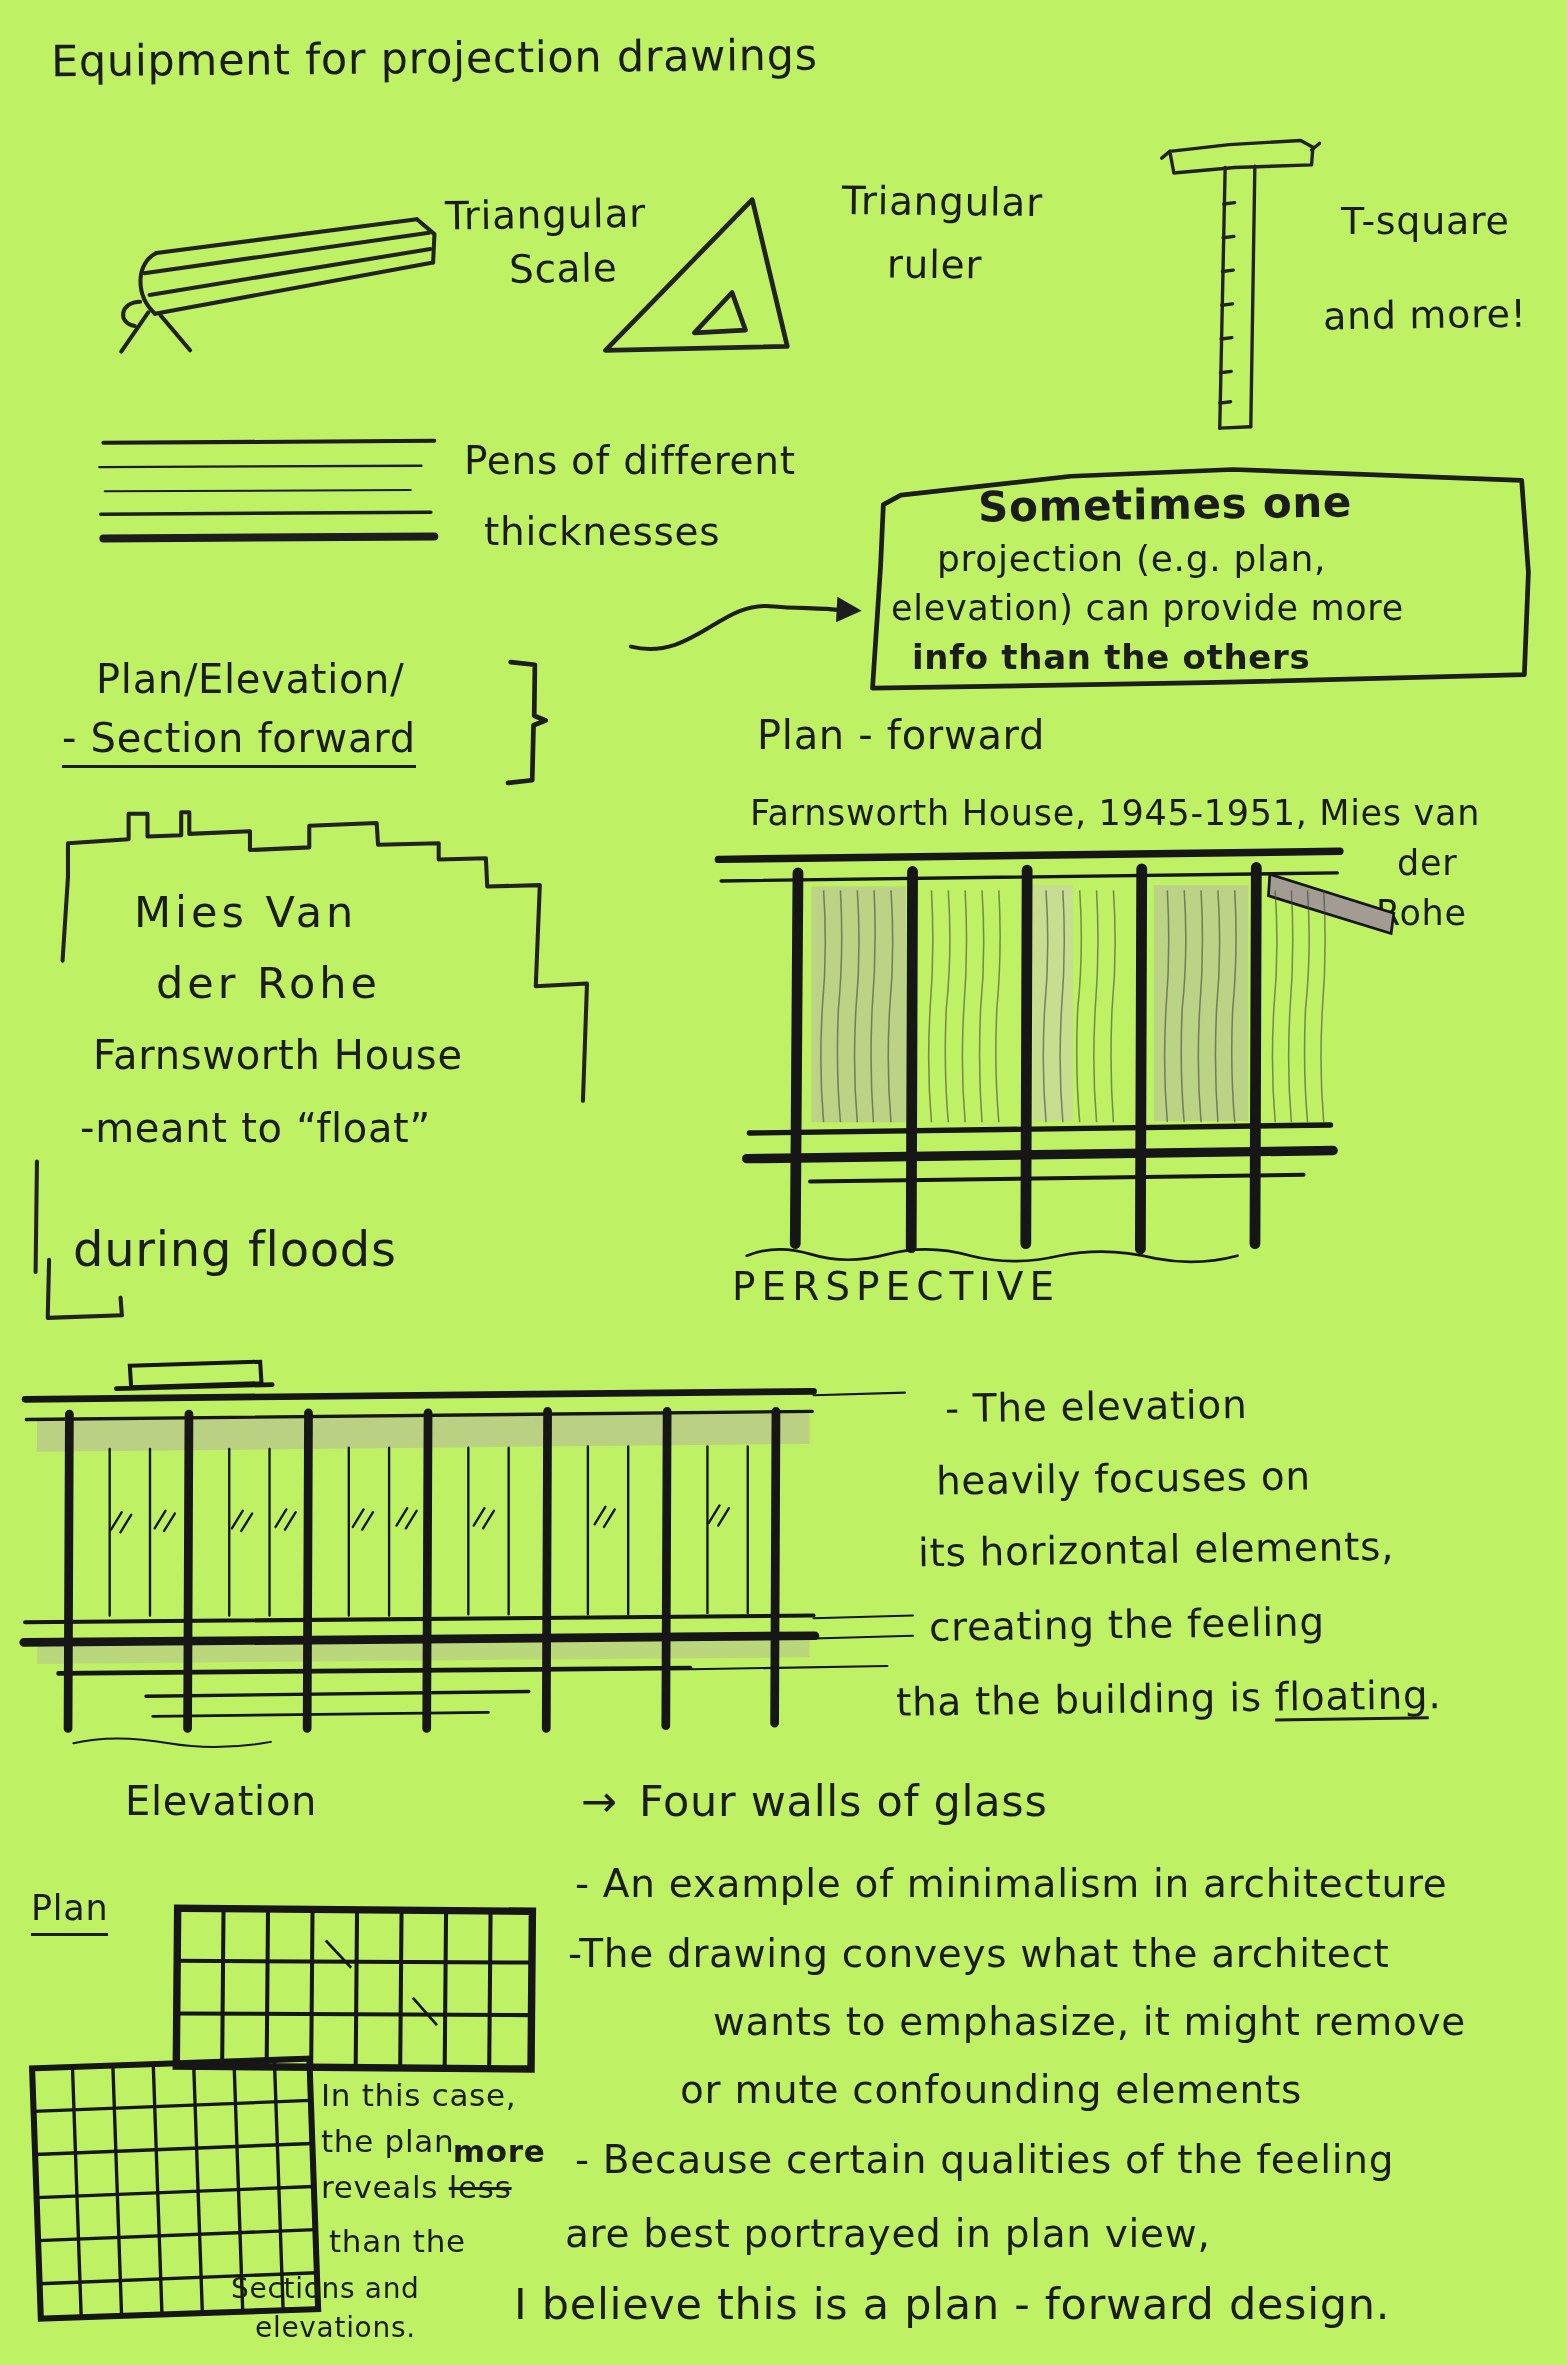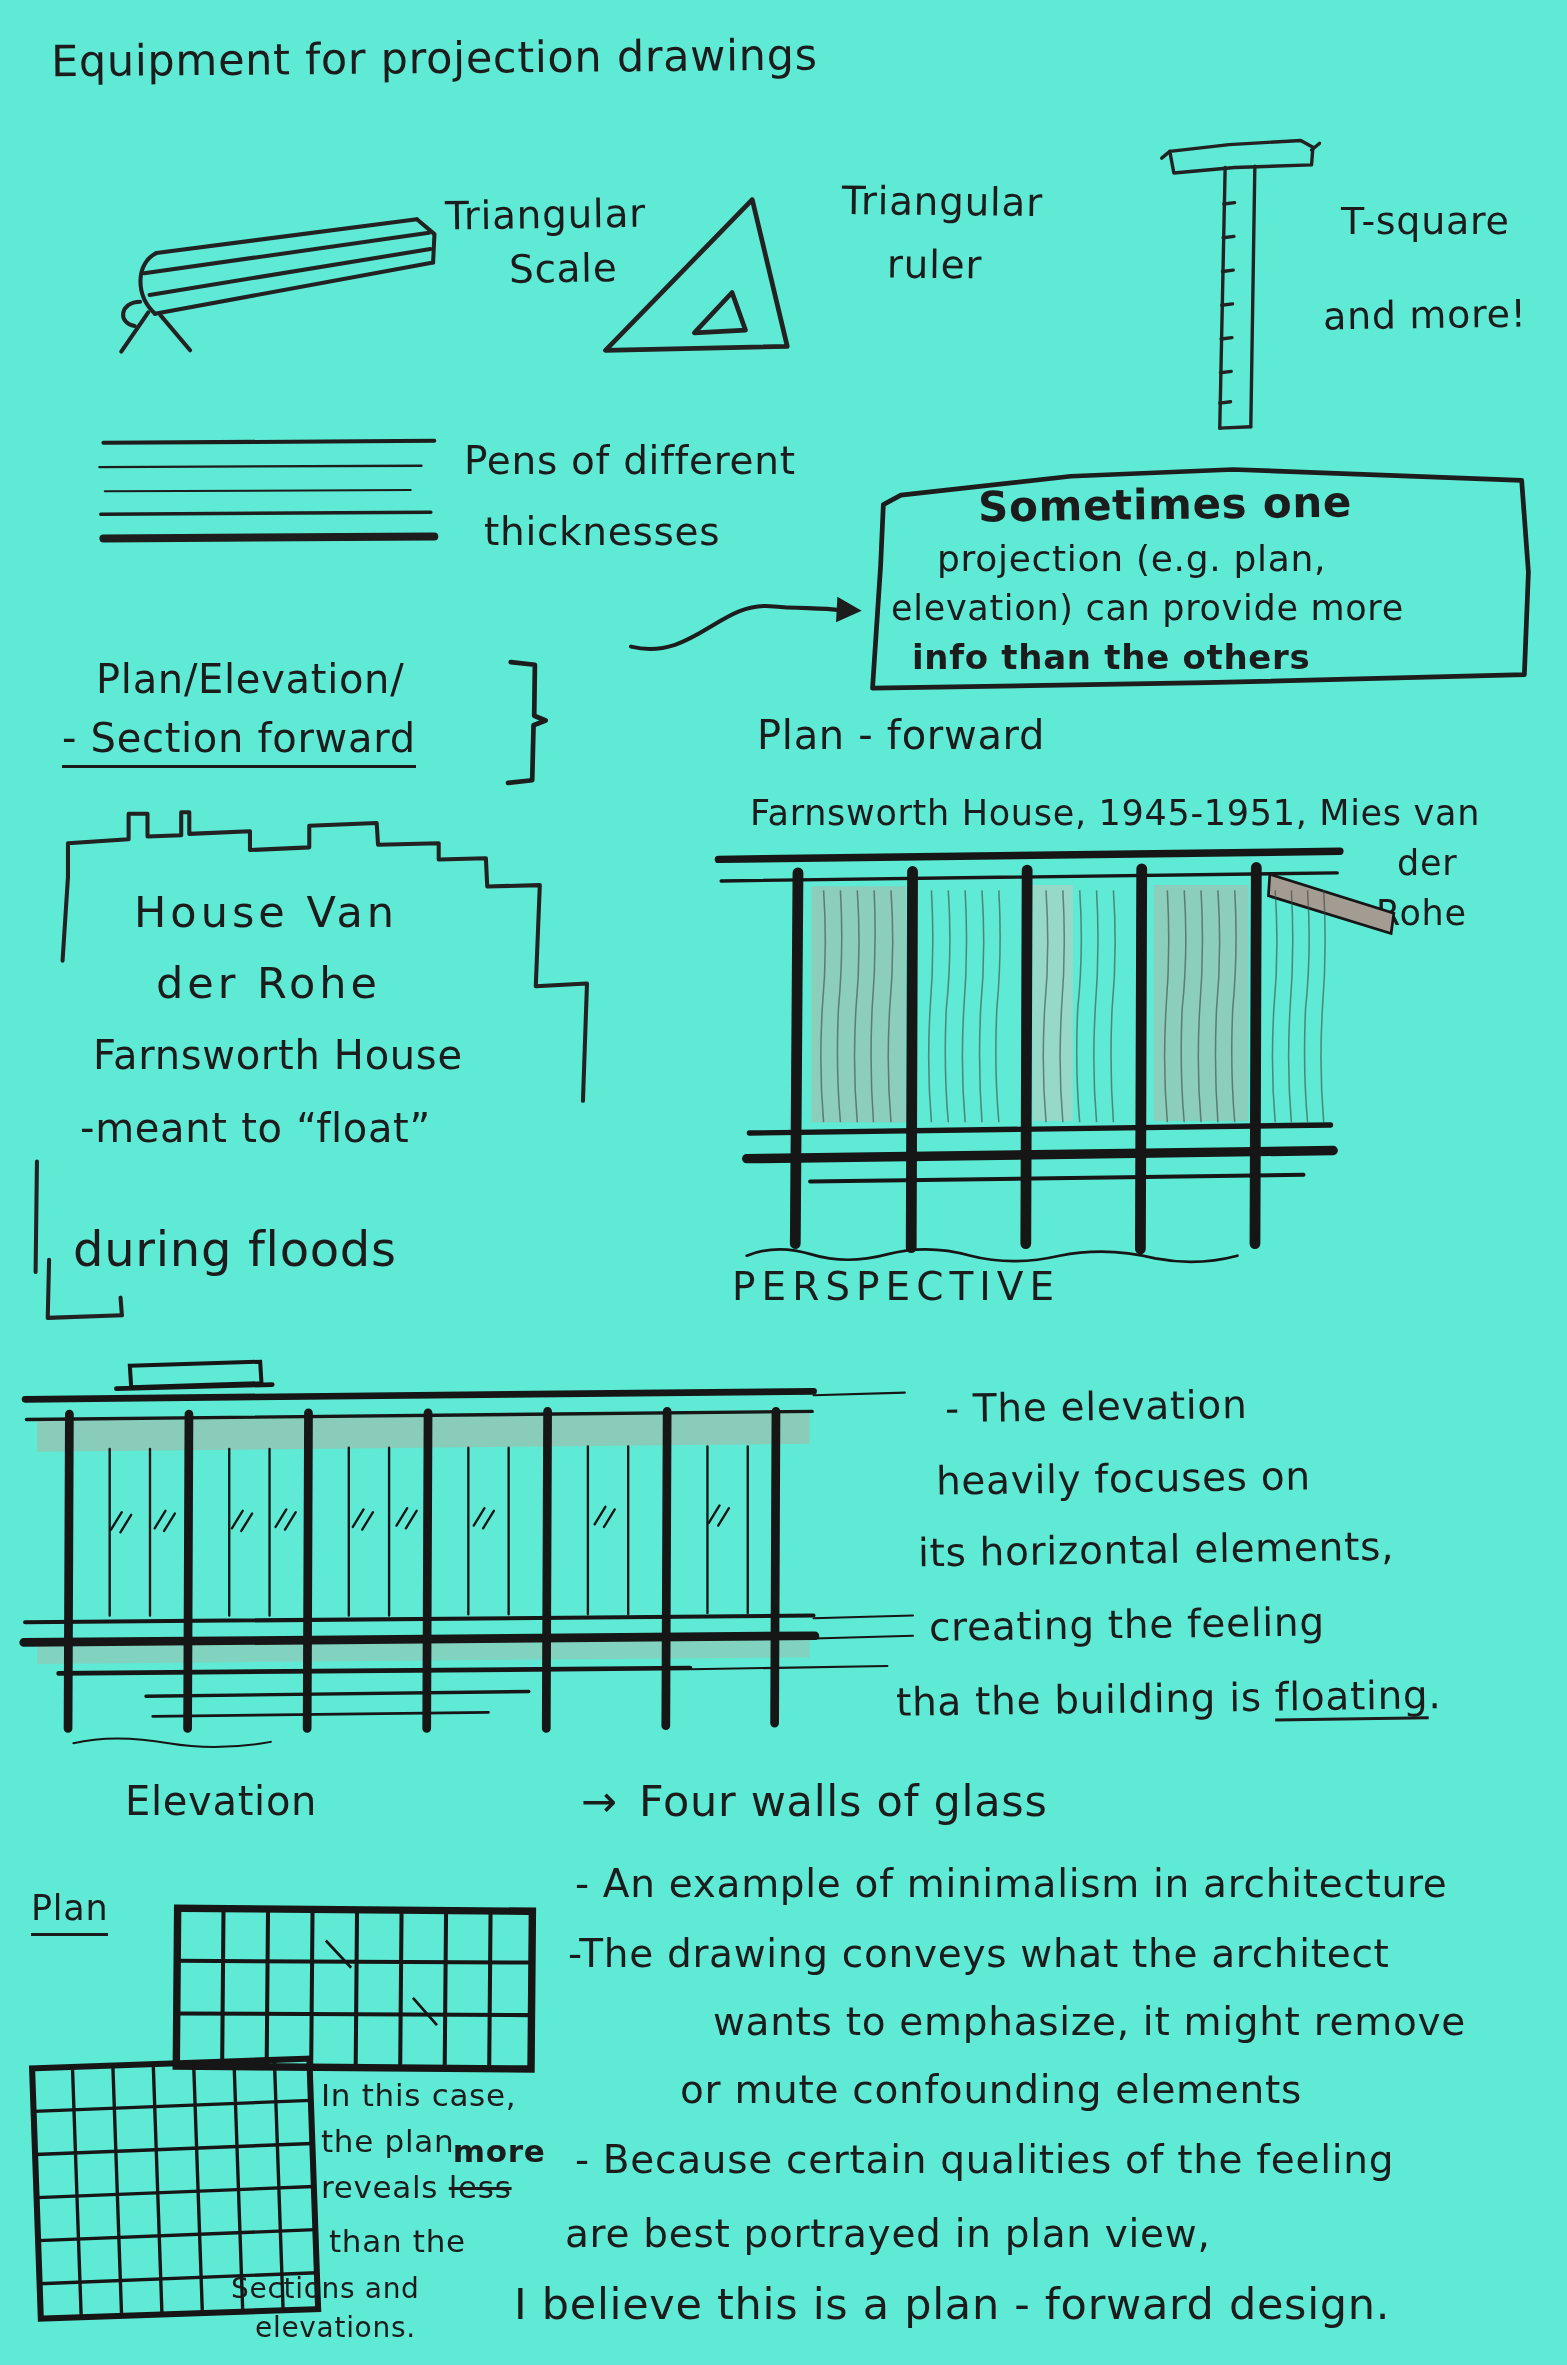--- a/index.html
+++ b/index.html
@@ -1,21 +1,21 @@
 <!DOCTYPE html>
 <html style="font-size:10.8px"><head>
 <meta charset="utf-8">
 <style>
   * { box-sizing: border-box; margin: 0; padding: 0; }
   body { margin: 0; background: #d9d9d9; }
   .page {
     position: relative;
     width: 1568px;
     height: 2366px;
-    background: #5eead4;
+    background: #bef264;
     overflow: hidden;
     font-family: "DejaVu Sans", sans-serif;
     color: #1c1c1c;
   }
   .t { position: absolute; white-space: nowrap; font-size: 38px; letter-spacing: 0.7px; line-height: 1.1; }
   .title { font-size: 43px; transform: rotate(-0.5deg); }
   .sk { position: absolute; }
   .u { text-decoration: underline; text-decoration-thickness: 2.7px; text-underline-offset: 8px; }
   .ul2 { border-bottom: 3.4px solid #1c1c1c; padding-bottom: 5.4px; }
   .bold { font-weight: bold; }
@@ -118,21 +118,21 @@
 
   <svg class="sk" style="left:26px;top:784px;" width="607" height="546" viewBox="0 0 900 810">
     <g fill="none" stroke="#222222" stroke-width="6" stroke-linejoin="round" stroke-linecap="round">
       <polyline points="62,138 62,88 152,82 152,44 180,44 180,78 230,76 230,42 242,42 242,74 332,70 332,98 420,94 420,62 520,58 522,90 612,88 612,112 682,110 684,152 762,150 756,300 832,296 826,470"></polyline>
       <path d="M62,138 L54,262"></path>
       <path d="M16,560 L14,724"></path>
       <path d="M34,706 L32,792 L142,788"></path>
       <path d="M142,788 L140,762"></path>
     </g>
   </svg>
-  <div class="t" style="left:134px;top:889px;font-size:43px;letter-spacing:4px;">House Van</div>
+  <div class="t" style="left:134px;top:889px;font-size:43px;letter-spacing:4px;">Mies Van</div>
   <div class="t" style="left:156px;top:960px;font-size:43px;letter-spacing:4px;">der Rohe</div>
   <div class="t" style="left:80px;top:1106px;font-size:40px;">-meant to “float”</div>
   <div class="t" style="left:93px;top:1033px;font-size:40px;">Farnsworth House</div>
   <div class="t" style="left:73px;top:1179px;font-size:48px;margin-top:44px;">during floods</div>
 
   <svg class="sk" style="left:709px;top:831px;" width="701" height="445" viewBox="0 0 1040 660">
     <rect x="152" y="82" width="140" height="350" fill="#b9b1a4" opacity="0.5"></rect>
     <rect x="660" y="80" width="140" height="350" fill="#b9b1a4" opacity="0.5"></rect>
     <rect x="480" y="80" width="60" height="350" fill="#cfc8bc" opacity="0.5"></rect>
     <polygon points="832,64 1016,122 1012,152 830,96" fill="#a39c92" stroke="#161616" stroke-width="4"></polygon>

